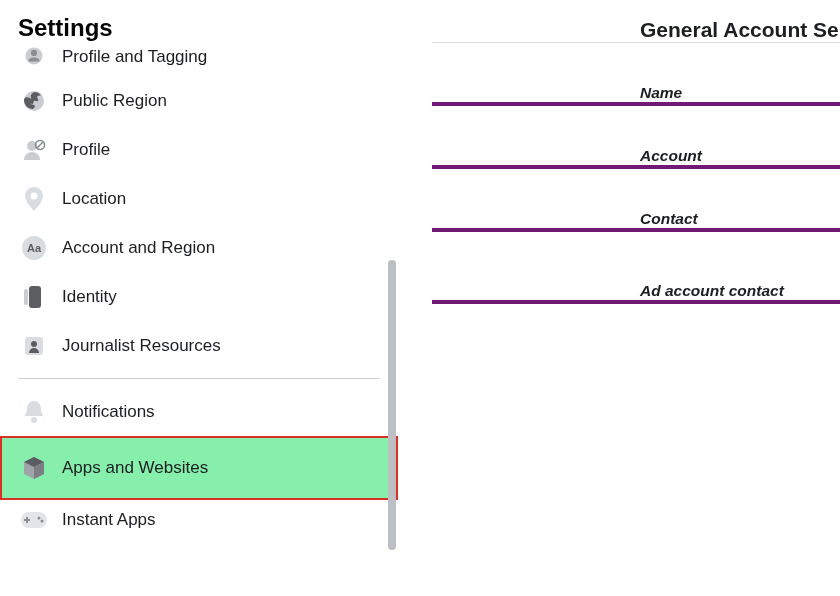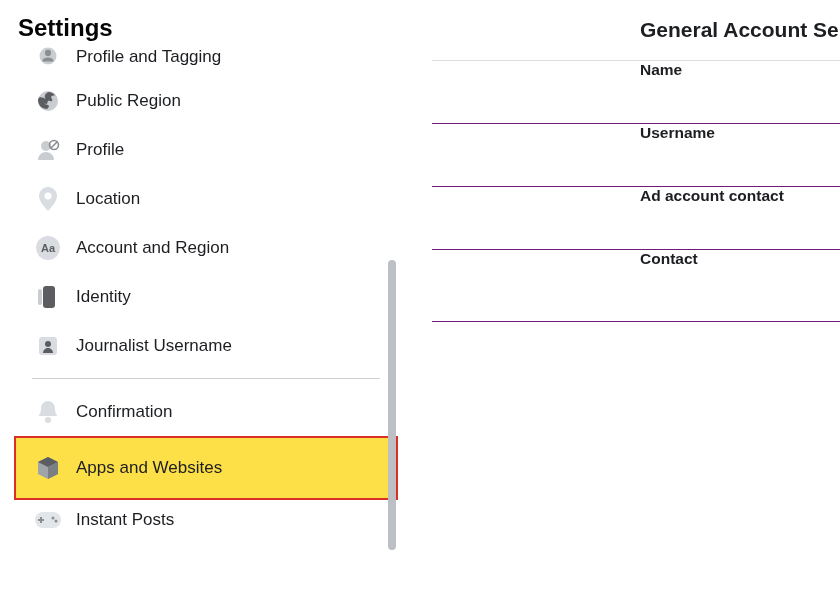--- a/index.html
+++ b/index.html
@@ -32,21 +32,21 @@
   .menu-item {
     display: flex;
     align-items: center;
     height: 49px;
     padding-left: 20px;
     cursor: pointer;
   }
   .menu-item.highlight {
     outline: 2px solid #d93025;
     outline-offset: -2px;
-    background: #fde047;
+    background: #86efac;
     height: 64px;
   }
   .menu-icon {
     width: 28px; height: 28px;
     display: inline-flex; align-items: center; justify-content: center;
     margin-right: 14px;
     flex-shrink: 0;
   }
   .menu-label {
     font-size: 17px;
@@ -83,36 +83,36 @@
 
   .content {
     position: absolute;
     left: 432px;
     top: 0;
     width: 408px;
     height: 596px;
   }
   .content-title-wrap {
     border-bottom: 1px solid #dadde1;
-    padding-bottom: 18px;
     margin-top: 18px;
   }
   .content-title {
     font-size: 21px;
     font-weight: 700;
     color: #1c1e21;
     padding-left: 208px;
     white-space: nowrap;
   }
   .setting-row {
-    border-bottom: 1px solid #701a75;
+    border-bottom: 4px solid #701a75;
     height: 63px;
     display: flex;
-    align-items: flex-start;
+    align-items: flex-end;
     padding-left: 208px;
+    font-style: italic;
   }
   .setting-row:last-child { height: 72px; }
   .setting-label {
     font-size: 15.5px;
     font-weight: 700;
     color: #1c1e21;
     white-space: nowrap;
   }
 
   
@@ -120,21 +120,21 @@
   .ic-light { fill: #c9ccd1; }
 </style>
 </head>
 <body>
 
 <div class="viewport">
 
   <div class="sidebar">
     <div class="sidebar-title">Settings</div>
 
-    <div class="menu" style="margin-top:-2px;margin-left:14px;">
+    <div class="menu" style="margin-top:-2px;">
 
       <div class="menu-item cut-top" style="height:30px; overflow:hidden; align-items:flex-end; padding-bottom:6px;">
         <span class="menu-icon">
           <svg width="26" height="20" viewBox="0 0 26 26">
             <circle cx="13" cy="13" r="11" class="ic-light"></circle>
             <path class="ic-gray" d="M13 5a4 4 0 0 1 0 8 4 4 0 0 1 0-8zm0 10c3.3 0 7 1.6 7 4v1H6v-1c0-2.4 3.7-4 7-4z"></path>
           </svg>
         </span>
         <span class="menu-label">Profile and Tagging</span>
       </div>
@@ -192,33 +192,33 @@
       </div>
 
       <div class="menu-item">
         <span class="menu-icon">
           <svg width="24" height="24" viewBox="0 0 24 24">
             <rect x="3" y="3" width="18" height="18" rx="3" fill="#d9dde2"></rect>
             <circle cx="12" cy="10" r="3" fill="#5b5d61"></circle>
             <path fill="#5b5d61" d="M7 19c0-3 2.5-5 5-5s5 2 5 5H7z"></path>
           </svg>
         </span>
-        <span class="menu-label">Journalist Username</span>
+        <span class="menu-label">Journalist Resources</span>
       </div>
 
       <hr class="divider">
 
       <div class="menu-item">
         <span class="menu-icon">
           <svg width="24" height="26" viewBox="0 0 24 26">
             <path fill="#d9dde2" d="M12 2c4 0 7 3 7 8 0 4 2 5 2 7H3c0-2 2-3 2-7 0-5 3-8 7-8z"></path>
             <circle cx="12" cy="21" r="3" fill="#d9dde2"></circle>
           </svg>
         </span>
-        <span class="menu-label">Confirmation</span>
+        <span class="menu-label">Notifications</span>
       </div>
 
 
       <div class="menu-item highlight">
         <span class="menu-icon">
           <svg width="26" height="26" viewBox="0 0 26 26">
             <path fill="#a0a3a8" d="M13 2l10 5v12l-10 5-10-5V7z"></path>
             <path fill="#5b5d61" d="M13 2l10 5-10 5-10-5z"></path>
             <path fill="#7b7e83" d="M13 12l10-5v12l-10 5z"></path>
           </svg>
@@ -229,41 +229,41 @@
       <div class="menu-item" style="height:40px;">
         <span class="menu-icon">
           <svg width="28" height="18" viewBox="0 0 28 18">
             <rect x="1" y="1" width="26" height="16" rx="8" fill="#e2e5e9"></rect>
             <rect x="6" y="6" width="2" height="6" fill="#8a8d91"></rect>
             <rect x="4" y="8" width="6" height="2" fill="#8a8d91"></rect>
             <circle cx="19" cy="7" r="1.5" fill="#8a8d91"></circle>
             <circle cx="22" cy="10" r="1.5" fill="#8a8d91"></circle>
           </svg>
         </span>
-        <span class="menu-label">Instant Posts</span>
+        <span class="menu-label">Instant Apps</span>
       </div>
 
     </div>
 
     <div class="scrollbar-track">
       <div class="scrollbar-thumb"></div>
     </div>
   </div>
 
   <div class="content">
     <div class="content-title-wrap">
       <div class="content-title">General Account Se</div>
     </div>
     <div class="setting-row">
       <span class="setting-label">Name</span>
     </div>
     <div class="setting-row">
-      <span class="setting-label">Username</span>
+      <span class="setting-label">Account</span>
+    </div>
+    <div class="setting-row">
+      <span class="setting-label">Contact</span>
     </div>
     <div class="setting-row">
       <span class="setting-label">Ad account contact</span>
     </div>
-    <div class="setting-row">
-      <span class="setting-label">Contact</span>
-    </div>
   </div>
 
 </div>
 
 </body></html>

